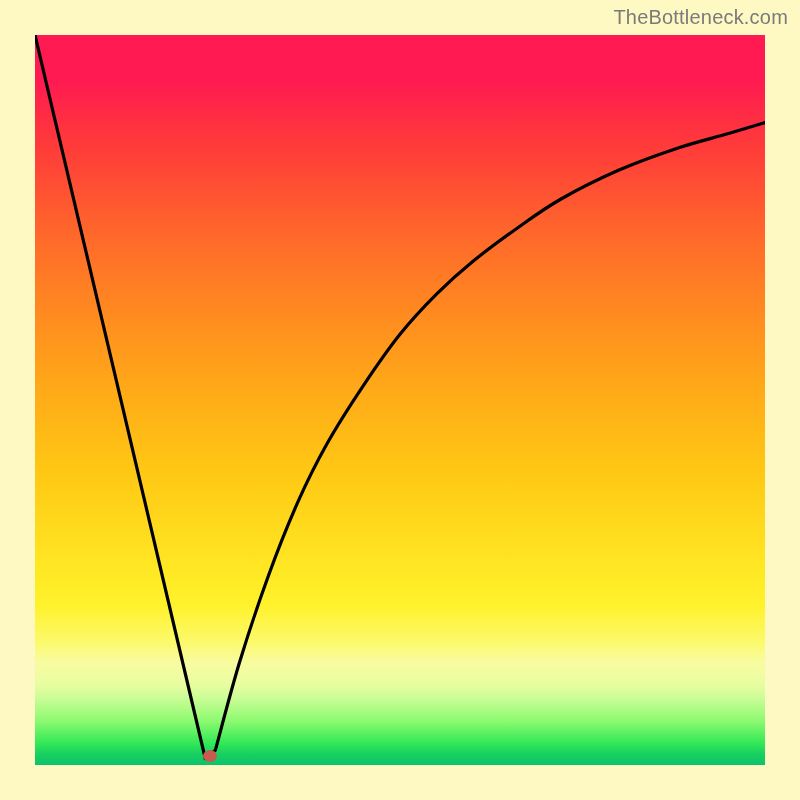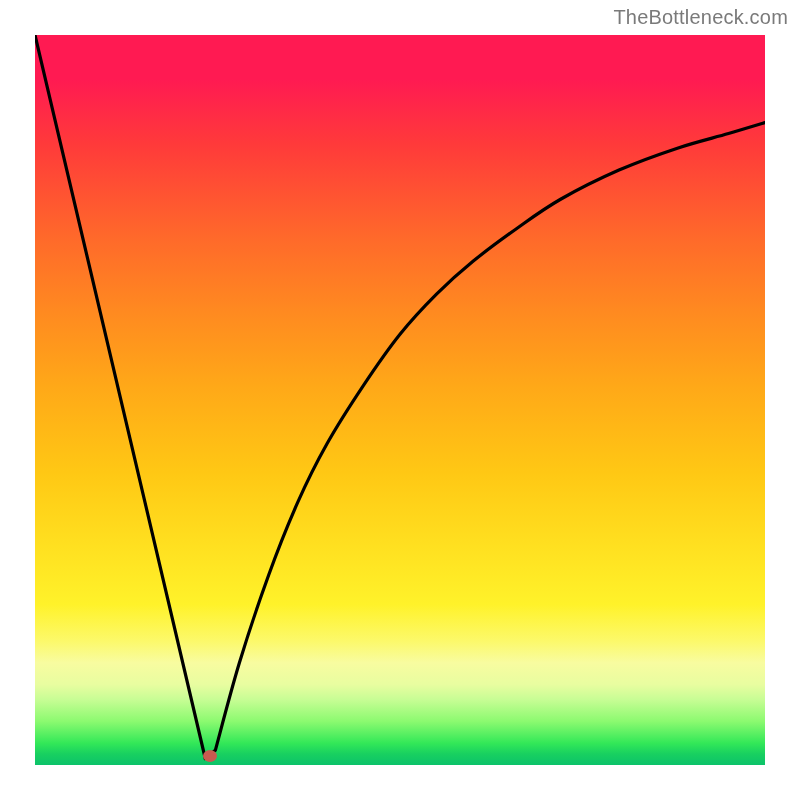--- a/index.html
+++ b/index.html
@@ -8,21 +8,21 @@
     width: 800px;
     height: 800px;
     background: #000;
     overflow: hidden;
     font-family: Arial, Helvetica, sans-serif;
   }
   .frame {
     position: relative;
     width: 800px;
     height: 800px;
-    background: #ffffff;
+    background: #fef9c3;
   }
   .plot-area {
     position: absolute;
     left: 35px;
     top: 35px;
     width: 730px;
     height: 730px;
     background: linear-gradient(
       to bottom,
       #ff1a52 0%,

